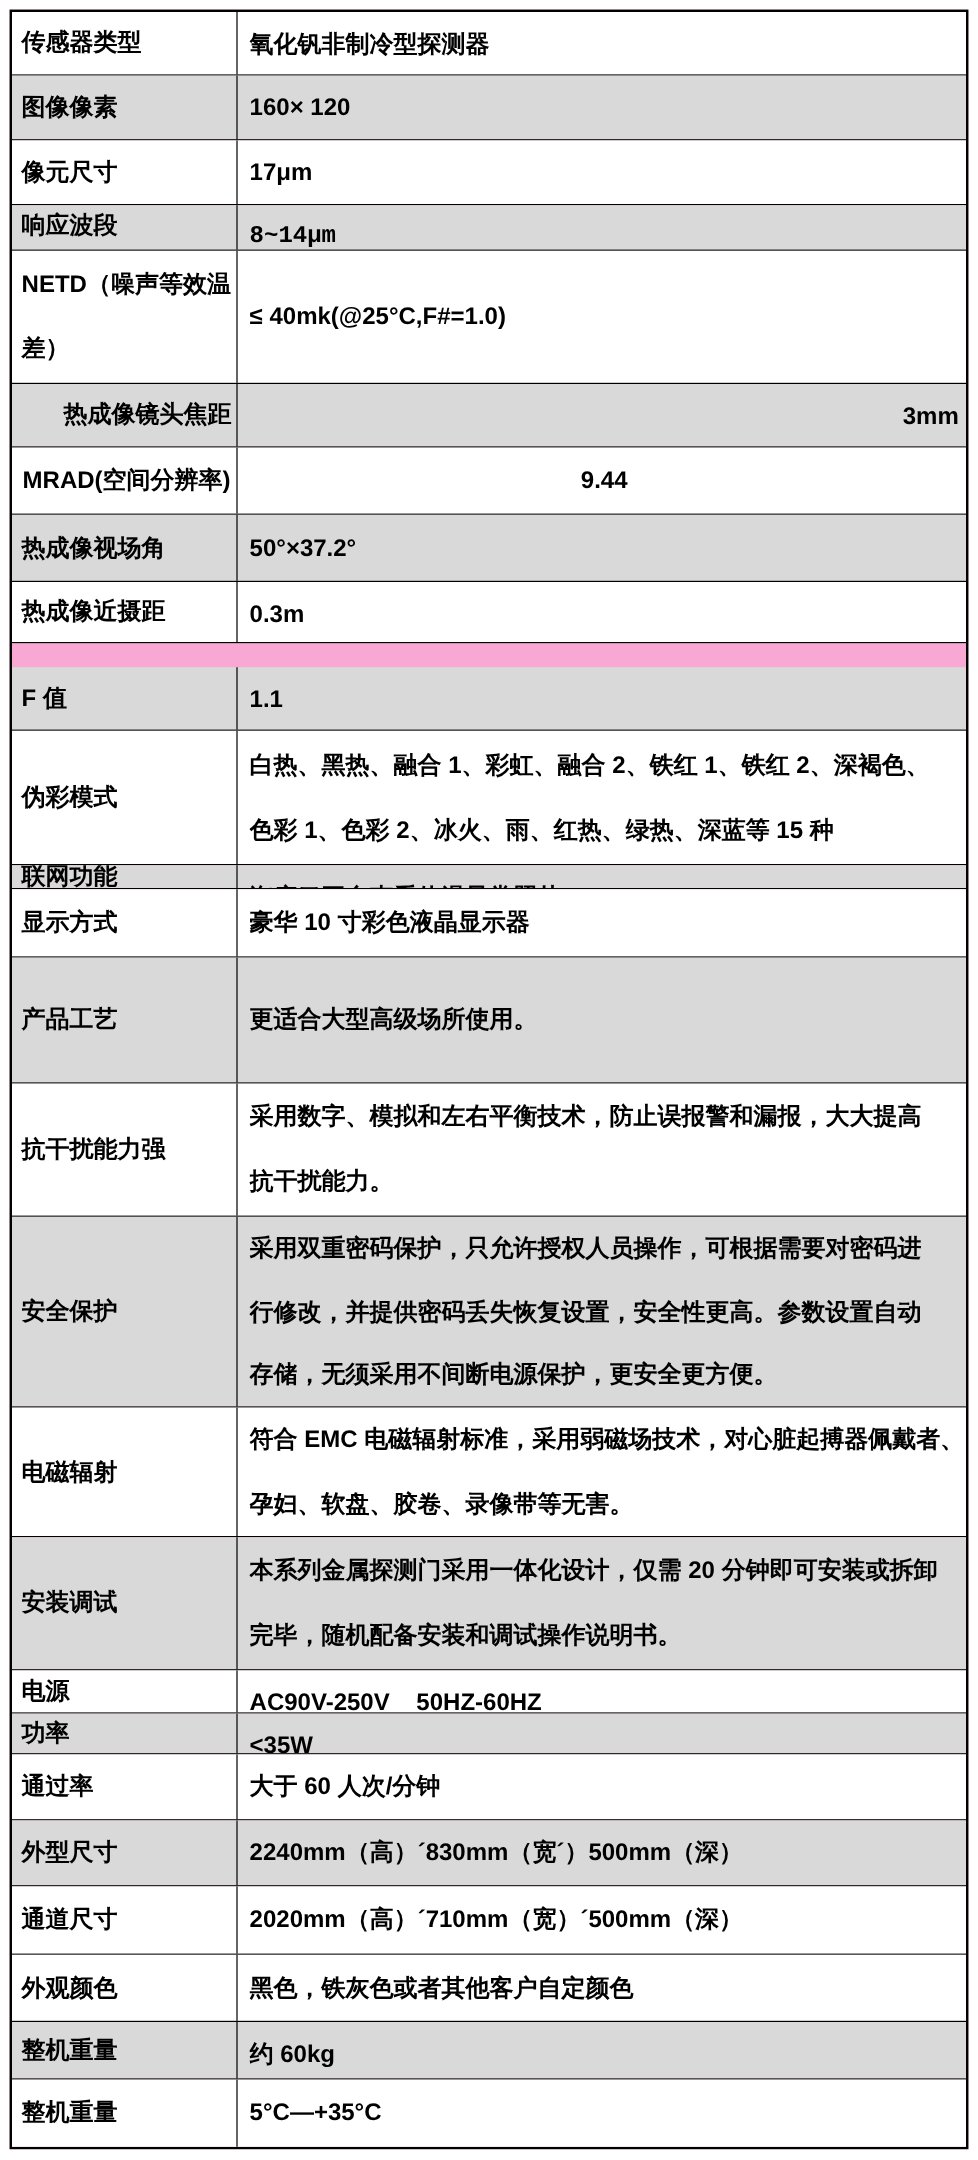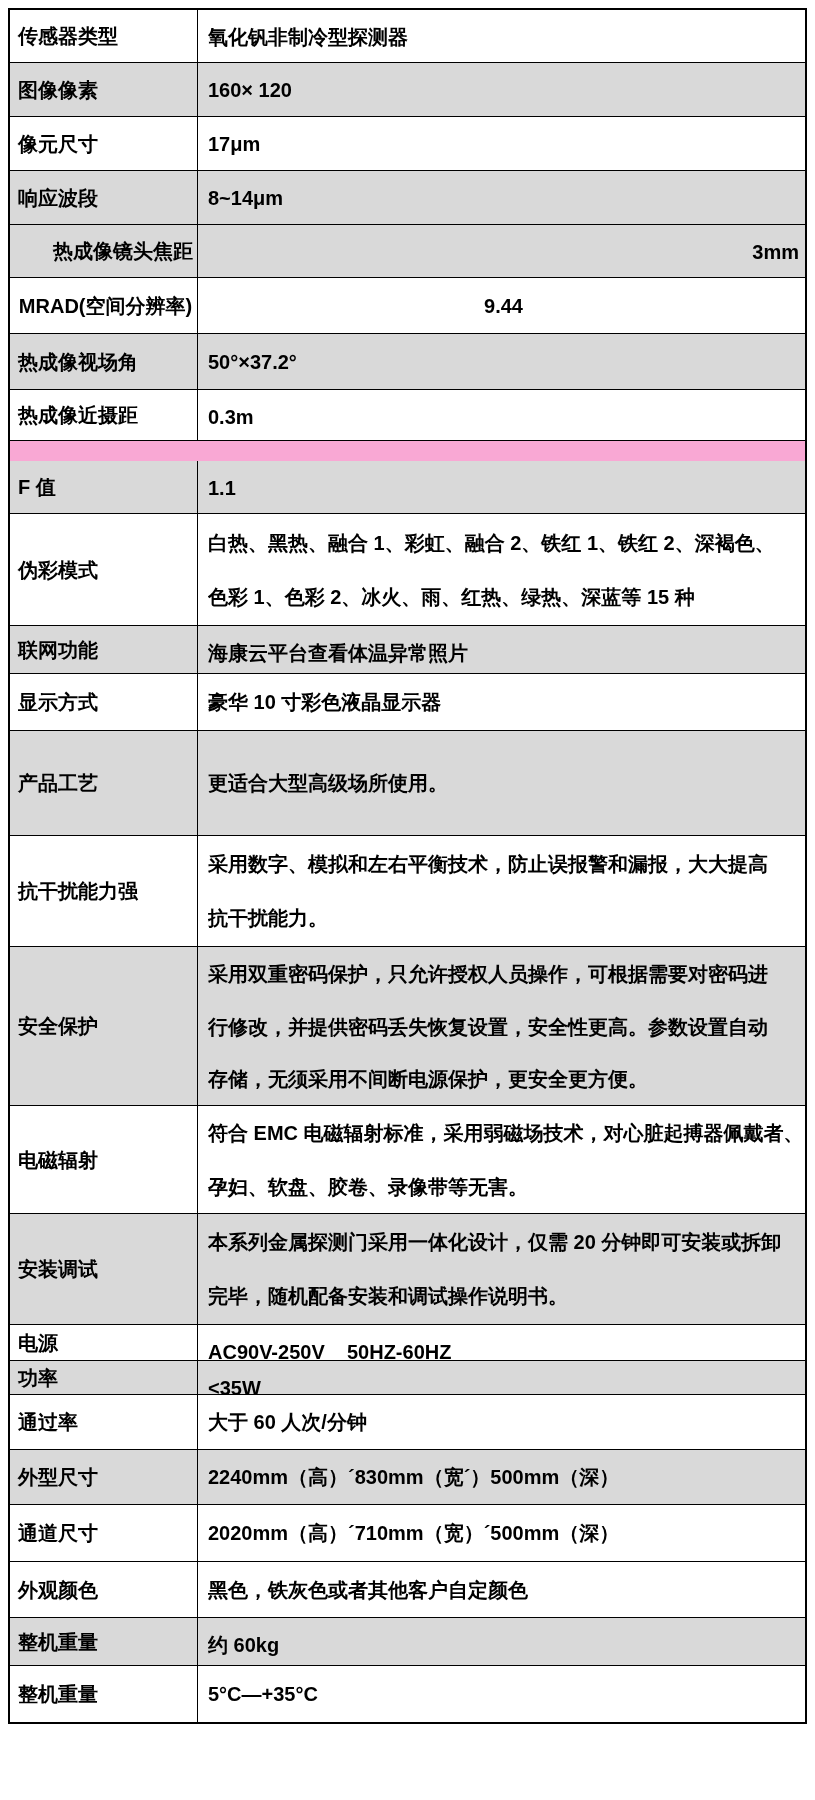--- a/index.html
+++ b/index.html
@@ -84,26 +84,34 @@
       </div>
     </div>
     <div class="spec-row" style="height: 54px;">
       <div class="cell label-cell">
         <div class="label-text">像元尺寸</div>
       </div>
       <div class="cell value-cell">
         <div class="value-line">17μm</div>
       </div>
     </div>
-    <div class="spec-row shaded" style="height: 54px;">
+    <div class="spec-row shaded" style="height: 38px; font-family: Liberation Mono, monospace;">
       <div class="cell label-cell">
         <div class="label-text">响应波段</div>
       </div>
       <div class="cell value-cell">
         <div class="value-line">8~14μm</div>
+      </div>
+    </div>
+    <div class="spec-row" style="height: 111px;">
+      <div class="cell label-cell">
+        <div class="label-text">NETD（噪声等效温差）</div>
+      </div>
+      <div class="cell value-cell">
+        <div class="value-line">≤ 40mk(@25°C,F#=1.0)</div>
       </div>
     </div>
     <div class="spec-row shaded" style="height: 53px; text-align: right;">
       <div class="cell label-cell">
         <div class="label-text">热成像镜头焦距</div>
       </div>
       <div class="cell value-cell">
         <div class="value-line">3mm</div>
       </div>
     </div>
@@ -141,21 +149,21 @@
     </div>
     <div class="spec-row" style="height: 112px;">
       <div class="cell label-cell">
         <div class="label-text">伪彩模式</div>
       </div>
       <div class="cell value-cell">
         <div class="value-line">白热、黑热、融合 1、彩虹、融合 2、铁红 1、铁红 2、深褐色、</div>
         <div class="value-line">色彩 1、色彩 2、冰火、雨、红热、绿热、深蓝等 15 种</div>
       </div>
     </div>
-    <div class="spec-row shaded" style="height: 48px;">
+    <div class="spec-row shaded" style="height: 20px;">
       <div class="cell label-cell">
         <div class="label-text">联网功能</div>
       </div>
       <div class="cell value-cell">
         <div class="value-line">海康云平台查看体温异常照片</div>
       </div>
     </div>
     <div class="spec-row" style="height: 57px;">
       <div class="cell label-cell">
         <div class="label-text">显示方式</div>

